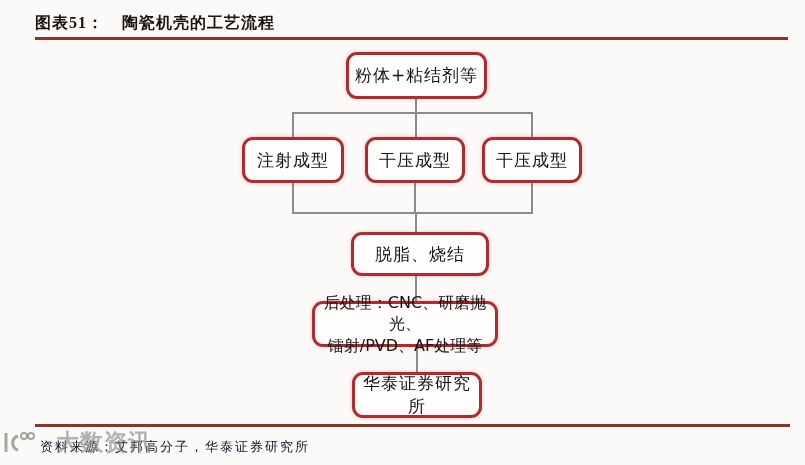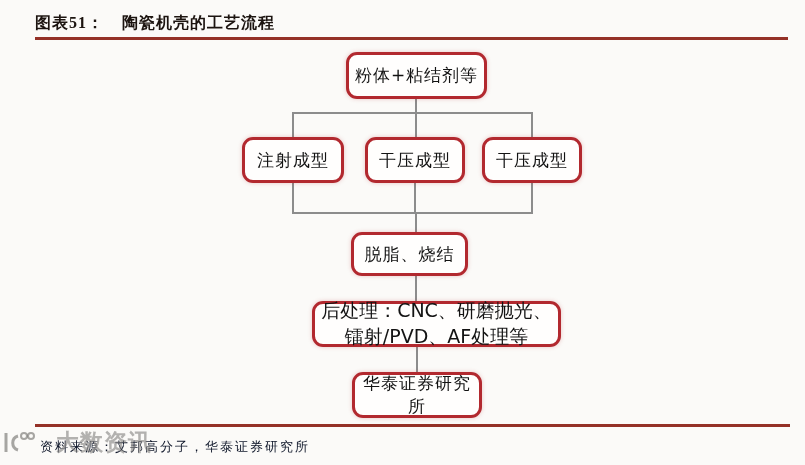--- a/index.html
+++ b/index.html
@@ -25,22 +25,22 @@
     background:#fffefd;
     display:flex; flex-direction:column; align-items:center; justify-content:center;
     font-weight:400; color:#131313; font-size:17px;
     letter-spacing:1px; text-align:center;
     box-shadow:0 0 4px rgba(178,41,47,0.25);
   }
   .node-powder  {left:346px; top:52px;  width:141px; height:47px;}
   .node-inject  {left:242px; top:137px; width:102px; height:46px;}
   .node-drypress{left:365px; top:137px; width:100px; height:46px;}
   .node-tapecast{left:482px; top:137px; width:100px; height:46px;}
-  .node-debind  {left:351px; top:232px; width:117px; height:44px;}
-  .node-post    {left:312px; top:301px; width:249px; height:46px; font-size:19px; line-height:1.35; letter-spacing:0;}
+  .node-debind  {left:351px; top:232px; width:138px; height:44px;}
+  .node-post    {left:312px; top:301px; width:186px; height:46px; font-size:16px; line-height:1.35; letter-spacing:0;}
   .node-product {left:352px; top:372px; width:130px; height:46px;}
   .line{position:absolute; background:#8c8c8c;}
   .v{width:2px;} .h{height:2px;}
   .l-top-mid   {left:415px; top:99px;  height:40px;}
   .h-bar-1     {left:293px; top:112px; width:240px;}
   .l-drop-left {left:292px; top:112px; height:27px;}
   .l-drop-right{left:531px; top:112px; height:27px;}
   .l-up-left   {left:292px; top:183px; height:31px;}
   .l-up-mid    {left:414px; top:183px; height:31px;}
   .l-up-right  {left:531px; top:183px; height:31px;}

